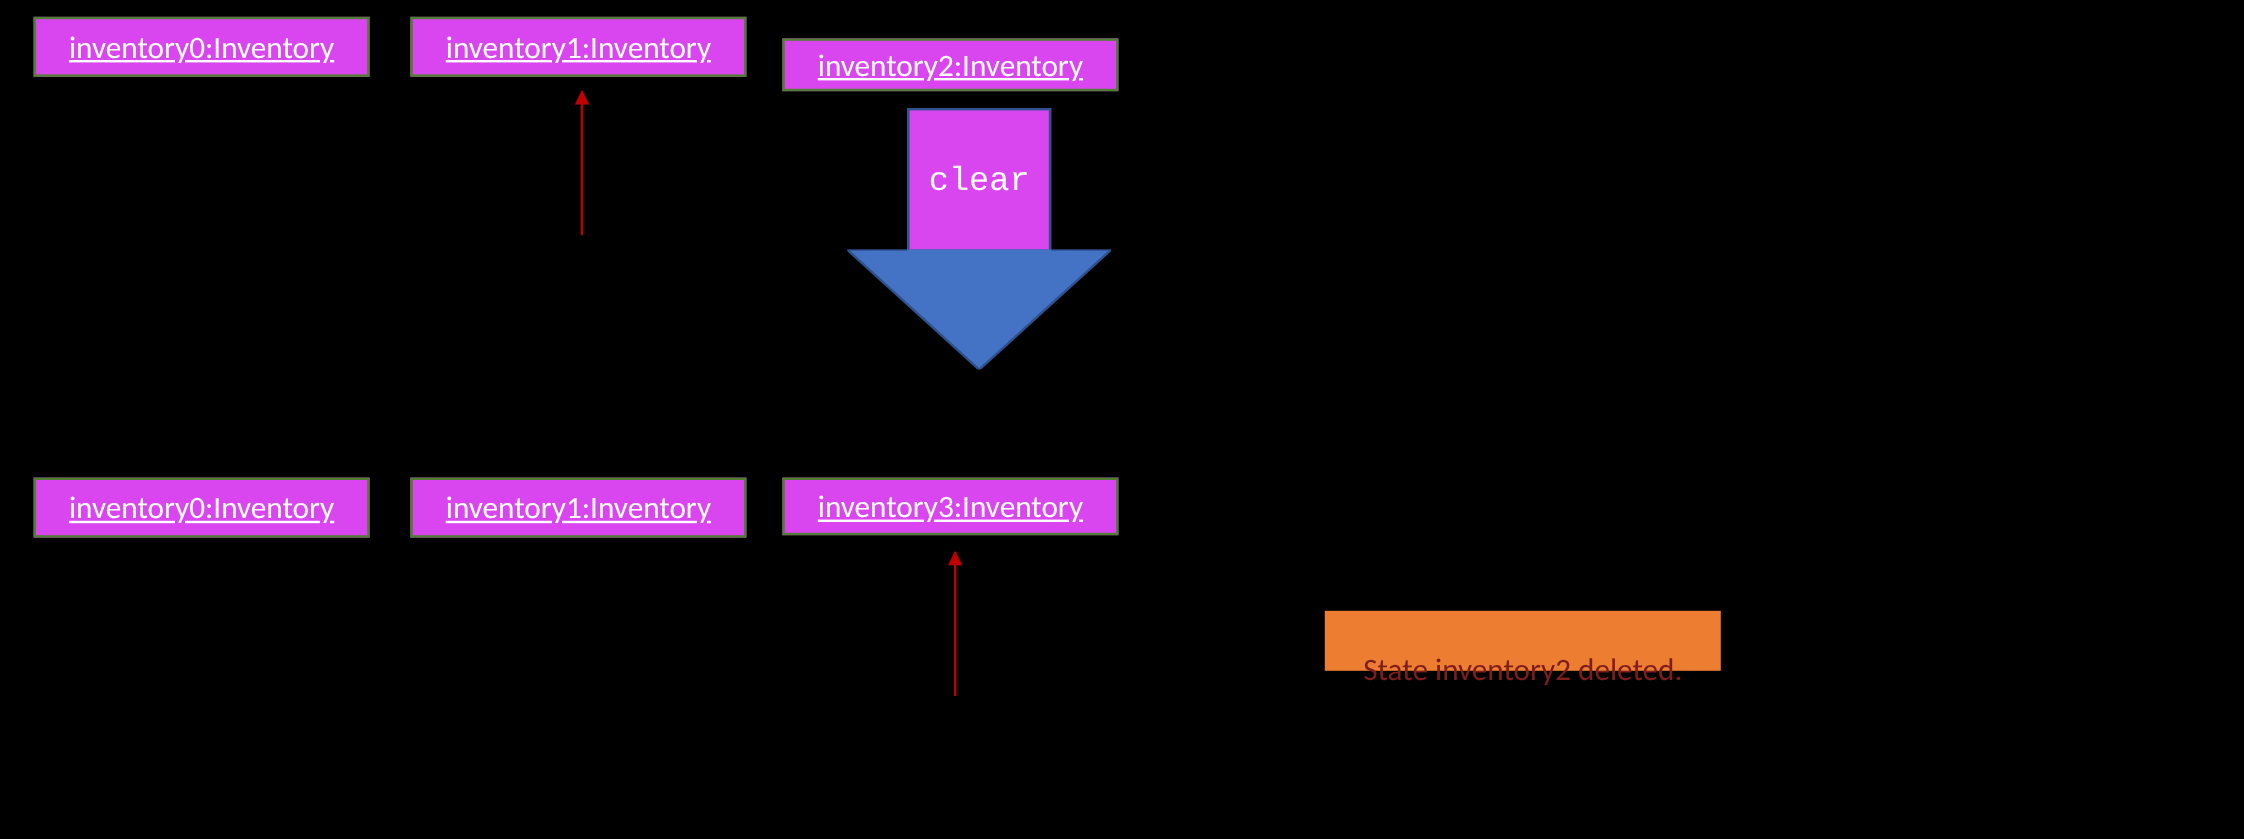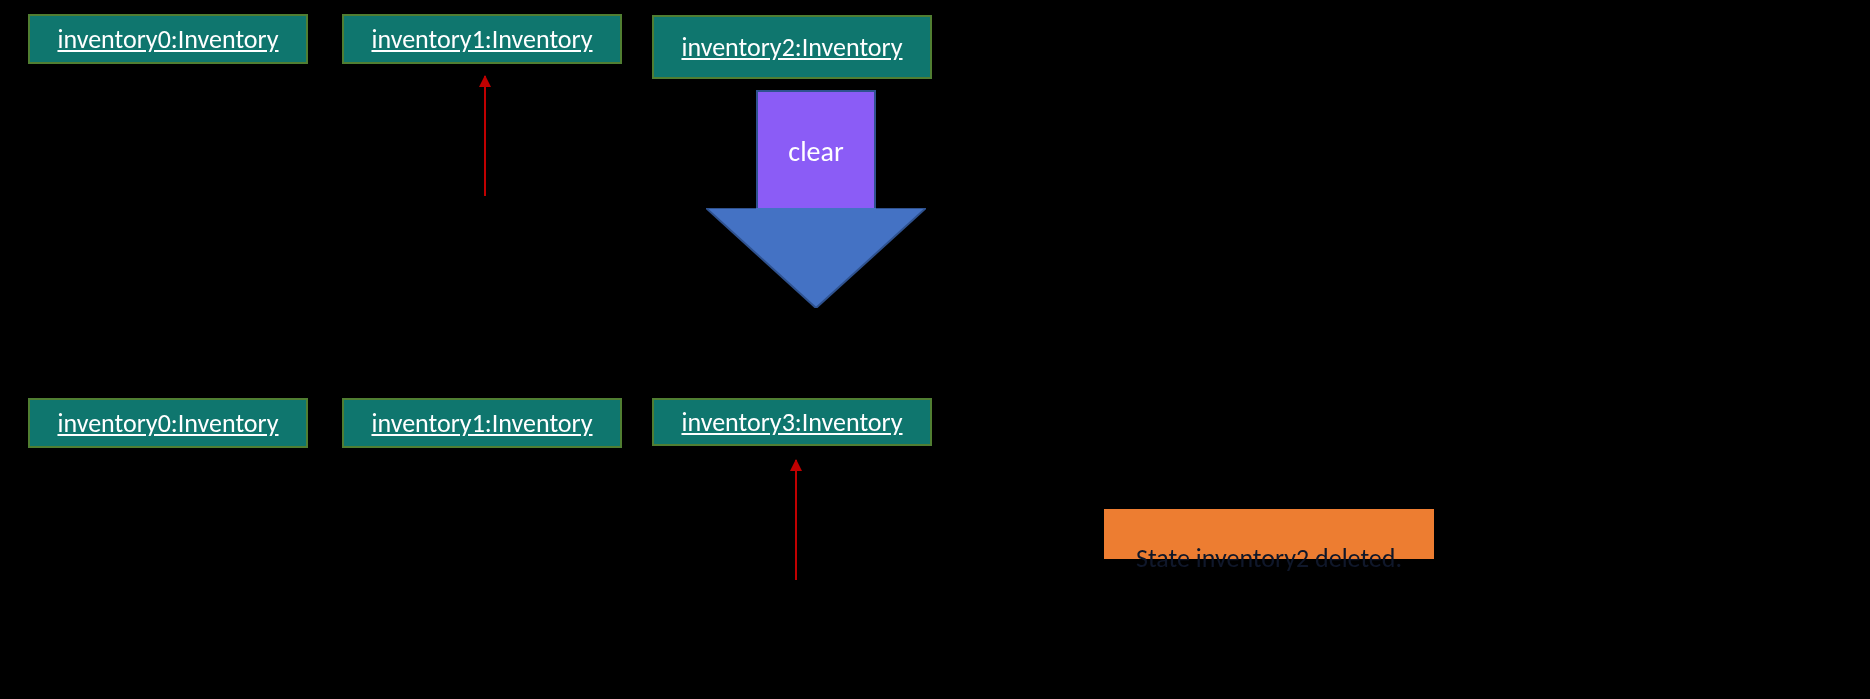--- a/index.html
+++ b/index.html
@@ -9,21 +9,21 @@
     }
     body {
       width: 1870px;
       height: 699px;
       background: #000000;
       font-family: "Calibri", "Segoe UI", Arial, sans-serif;
       position: relative;
     }
     .object-box {
       position: absolute;
-      background: #0f766e;
+      background: #d946ef;
       border: 2px solid #507E32;
       padding: 6px 18px;
       display: flex;
       align-items: center;
       justify-content: center;
     }
     .object-label {
       color: #ffffff;
       font-size: 26px;
       text-decoration: underline;
@@ -31,21 +31,21 @@
     }
     .status-box {
       position: absolute;
       background: #ED7D31;
       padding: 10px 24px;
       display: flex;
       align-items: center;
       justify-content: center;
     }
     .status-label {
-      color: #0f172a;
+      color: #7f1d1d;
       font-size: 26px;
       white-space: nowrap;
       margin-top: 48px;
     }
     .red-arrow {
       position: absolute;
       width: 2px;
       background: #C00000;
     }
     .red-arrow::before {
@@ -58,43 +58,44 @@
       height: 0;
       border-left: 6px solid transparent;
       border-right: 6px solid transparent;
       border-bottom: 12px solid #C00000;
     }
     .big-arrow {
       position: absolute;
     }
     .big-arrow .shaft {
       position: absolute;
-      background: #8b5cf6;
+      background: #d946ef;
       border: 2px solid #2F528F;
       border-bottom: none;
       display: flex;
       align-items: center;
       justify-content: center;
+      font-family: Liberation Mono, monospace;
     }
     .arrow-label {
       color: #ffffff;
       font-size: 28px;
       white-space: nowrap;
     }
   </style>
 </head>
 <body>
 
 <div class="object-box" style="left:28px; top:14px; min-width:280px; height:50px;">
   <span class="object-label">inventory0:Inventory</span>
 </div>
 <div class="object-box" style="left:342px; top:14px; min-width:280px; height:50px;">
   <span class="object-label">inventory1:Inventory</span>
 </div>
-<div class="object-box" style="left:652px; top:15px; min-width:280px; height:64px;">
+<div class="object-box" style="left:652px; top:32px; min-width:280px; height:44px;">
   <span class="object-label">inventory2:Inventory</span>
 </div>
 
 <div class="red-arrow" style="left:484px; top:76px; height:120px;"></div>
 
 <div class="big-arrow" style="left:706px; top:90px; width:220px; height:220px;">
   <div class="shaft" style="left:50px; top:0; width:120px; height:120px;">
     <span class="arrow-label">clear</span>
   </div>
   <svg style="position:absolute; left:0; top:118px;" width="220" height="100" viewBox="0 0 220 100">

